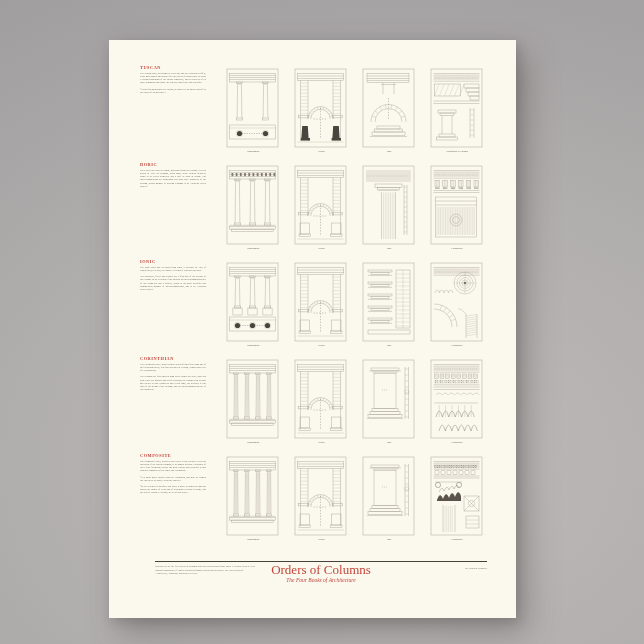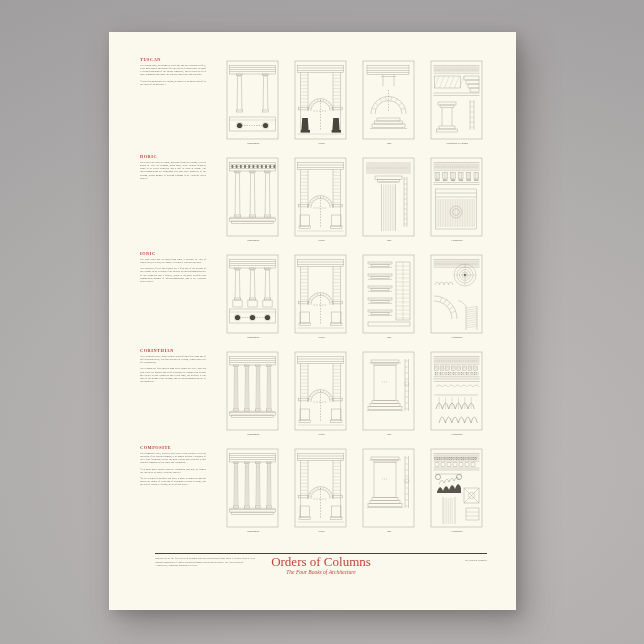--- a/index.html
+++ b/index.html
@@ -3,21 +3,21 @@
 <meta charset="utf-8">
 <style>
   html,body{margin:0;padding:0;}
   body{
     width:644px;height:644px;overflow:hidden;
     font-family:"Liberation Serif",serif;
     background:radial-gradient(130% 95% at 62% 72%, #bdbab8 0%, #b1aeae 45%, #9d9a9c 100%);
     -webkit-text-size-adjust:none;
   }
   .poster{
-    position:absolute;left:109px;top:32px;width:407px;height:578px;
+    position:absolute;left:109px;top:40px;width:407px;height:578px;
     background:var(--paper,#fbf8ed);
     box-shadow:10px 14px 30px rgba(70,65,62,.38), 3px 4px 10px rgba(70,65,62,.22);
   }
   .row{position:absolute;left:0;width:407px;height:97px;}
   .r0{top:28px}.r1{top:125px}.r2{top:222px}.r3{top:319px}.r4{top:416px}
   .txt{position:absolute;left:31px;top:-3px;width:66px;}
   .txtin{width:132px;transform:scale(.5);transform-origin:0 0;color:var(--ink,#6b6359);}
   .oname{margin:0 0 4px 0;font-size:8.6px;line-height:9px;font-weight:bold;
     letter-spacing:1.1px;color:var(--accent,#c2463c);text-transform:uppercase;}
   .txtin p{margin:0 0 6px 0;font-size:4.8px;line-height:6.4px;text-align:justify;}

